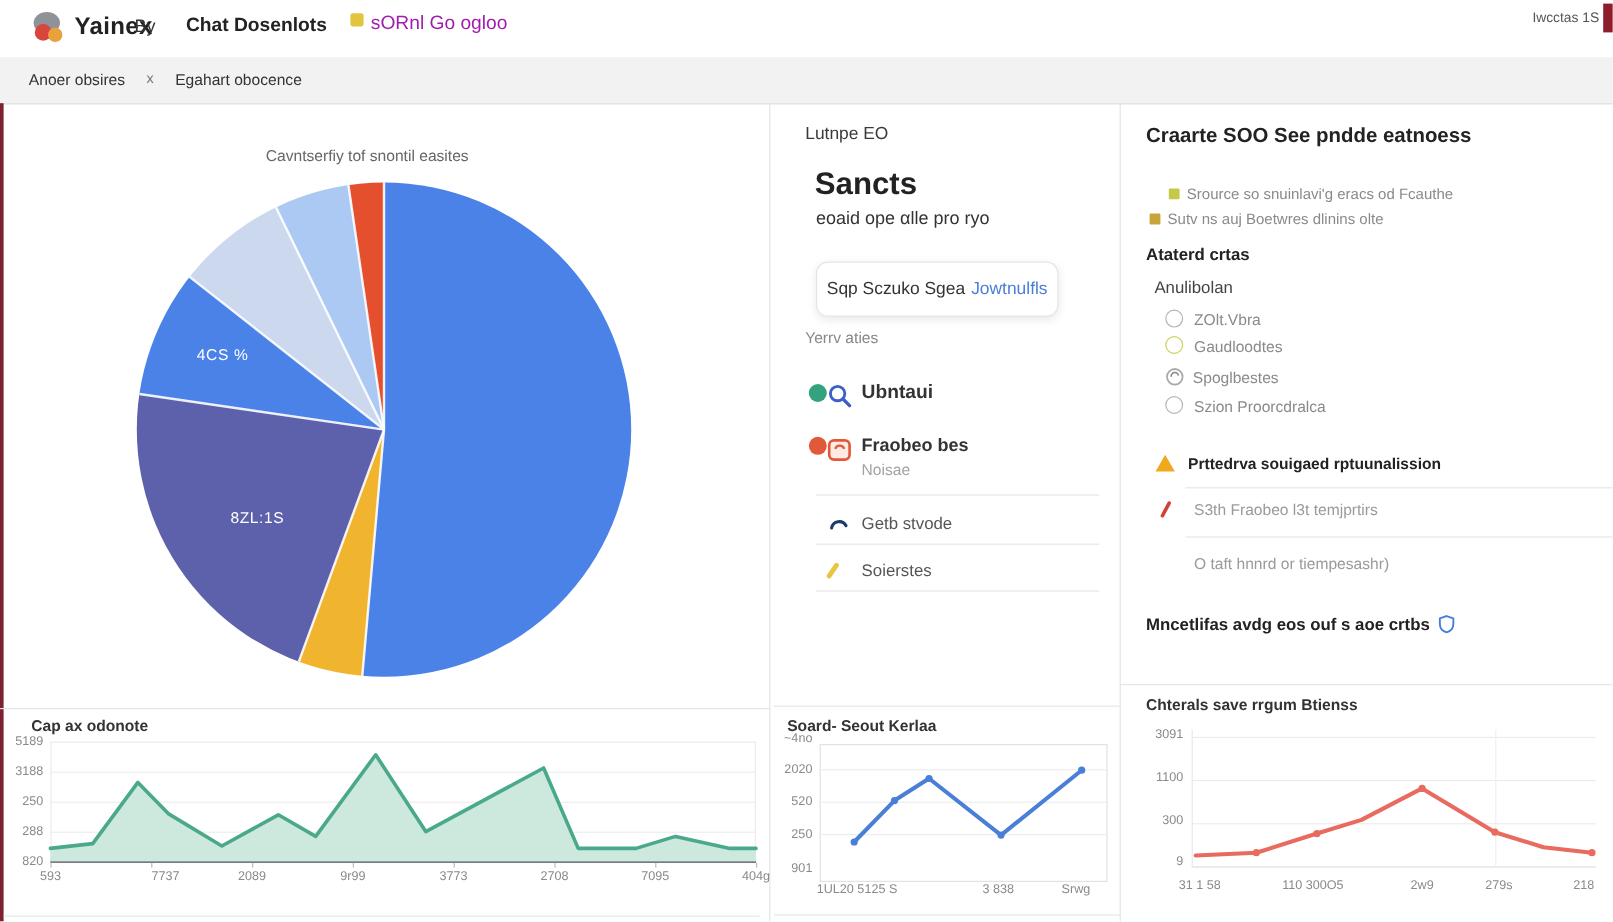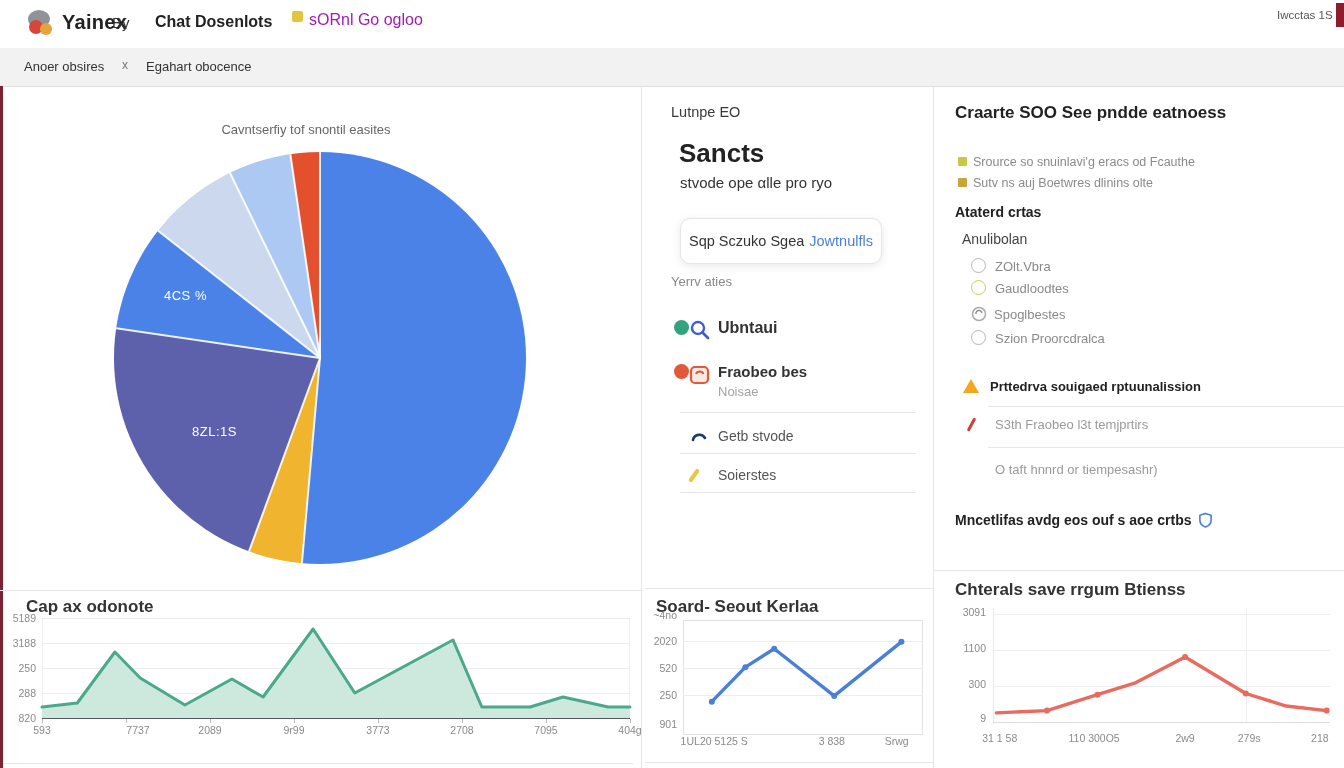--- a/index.html
+++ b/index.html
@@ -61,21 +61,21 @@
   .radio-c{display:inline-block;width:13px;height:13px;border:1.5px solid #b5b5b5;border-radius:50%;margin-right:9px;vertical-align:-2px;}
   .radio-c.yel{border-color:#cfcf5a;}
   .warn-row{left:962px;top:378px;}
   .warn-lab{position:absolute;left:28px;top:1px;font-size:13px;font-weight:bold;color:#222;white-space:nowrap;}
   .slashrow-lab{position:absolute;left:33px;top:0px;font-size:13px;color:#9a9a9a;white-space:nowrap;}
   .r-plain{left:995px;top:462px;font-size:13px;color:#9a9a9a;}
   .r-footer{left:955px;top:512px;font-size:14px;font-weight:bold;color:#222;}
   .r-footer svg{vertical-align:-3px;margin-left:6px;}
   
   .chart-wrap{overflow:visible;}
-  .chart-title{position:absolute;font-size:17px;font-weight:bold;color:#333;white-space:nowrap;}
+  .chart-title{position:absolute;font-size:13px;font-weight:bold;color:#333;white-space:nowrap;}
   .ytick{position:absolute;font-size:10.5px;color:#8a8a8a;text-align:right;}
   .xtick{position:absolute;font-size:10.5px;color:#8a8a8a;transform:translateX(-50%);white-space:nowrap;}
   .plotbox{position:absolute;box-sizing:border-box;}
   .grid{position:absolute;height:1px;background:#ededed;}
   .vgrid{position:absolute;width:1px;background:#efefef;}
   .darkaxis{position:absolute;height:2px;background:#55595e;}
   .tickmark{position:absolute;width:1px;height:4px;background:#bbb;}
   svg.plot-svg{position:absolute;overflow:visible;}
 </style>
 </head>
@@ -120,21 +120,21 @@
     <div class="pie-sep" style="transform: rotate(200.16deg);"></div>
     <div class="pie-sep" style="transform: rotate(278.28deg);"></div>
     <div class="pie-sep" style="transform: rotate(308.16deg);"></div>
     <div class="pie-sep" style="transform: rotate(334.08deg);"></div>
     <div class="pie-sep" style="transform: rotate(351.72deg);"></div>
     <div class="pie-sep" style="transform: rotate(360deg);"></div>
   </div>
 
 <div class="abs mid-kicker">Lutnpe EO</div>
 <div class="abs mid-heading">Sancts</div>
-<div class="abs mid-sub">stvode ope αlle pro ryo</div>
+<div class="abs mid-sub">eoaid ope αlle pro ryo</div>
 <div class="abs mid-btn">
   <span>Sqp Sczuko Sgea</span>
   <span class="lnk">Jowtnulfls</span>
 </div>
 <div class="abs mid-sec">Yerrv aties</div>
 
 <div class="abs leg-row" style="top:318px;height:26px;">
   <span class="leg-dot" style="background:#35a27f;"></span>
   <span class="leg-ico">
     <svg width="24" height="24" viewBox="0 0 24 24">
@@ -172,21 +172,21 @@
 
 <div class="abs leg-row" style="top:466px;height:22px;">
   <span class="slash-y"></span>
   <span class="leg-lab sm">Soierstes</span>
 </div>
 
 <div class="abs hline" style="left:680px;top:492px;width:236px;"></div>
 
 <div class="abs r-heading">Craarte SOO See pndde eatnoess</div>
 
-<div class="abs r-bullet" style="top:155px;">
+<div class="abs r-bullet" style="top:155px;margin-left:16px;">
   <span class="sq" style="background:#c6c84a;"></span><span>Srource so snuinlavi'g eracs od Fcauthe</span>
 </div>
 <div class="abs r-bullet" style="top:176px;">
   <span class="sq" style="background:#c9a43a;"></span><span>Sutv ns auj Boetwres dlinins olte</span>
 </div>
 
 <div class="abs r-alerted">Ataterd crtas</div>
 <div class="abs r-group">Anulibolan</div>
 
 <div class="abs radio-row" style="top:258px;">

